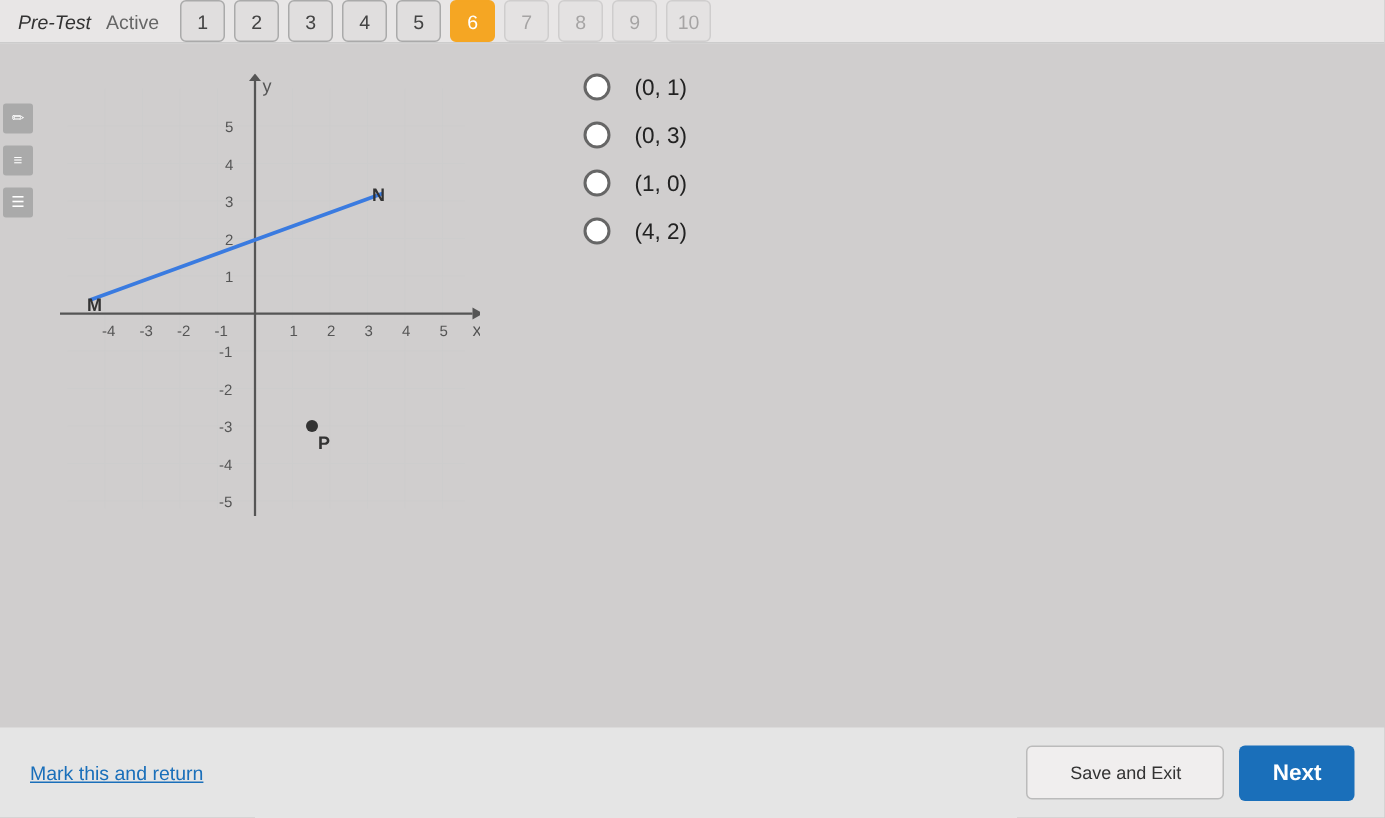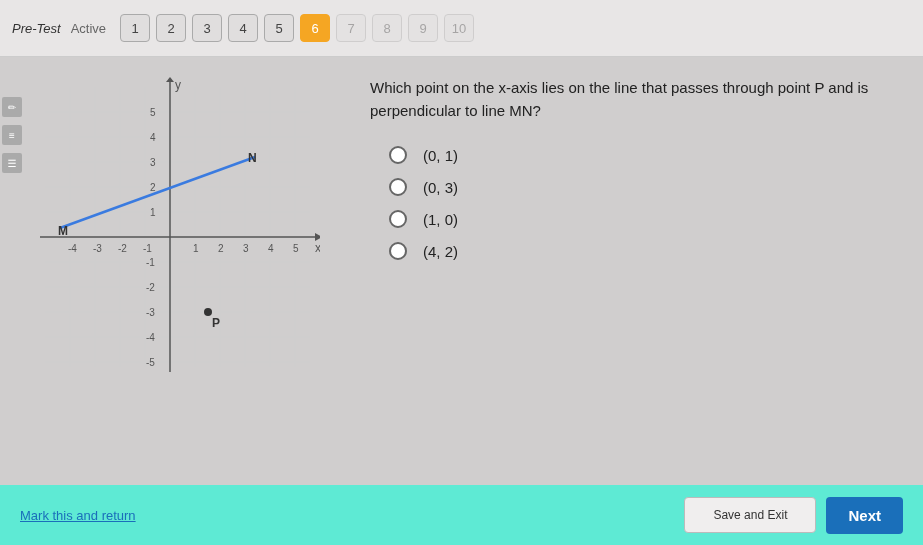--- a/index.html
+++ b/index.html
@@ -9,21 +9,21 @@
       background: #d0cece;
       font-family: Arial, sans-serif;
       overflow: hidden;
       position: relative;
     }
 
     
     .top-bar {
       display: flex;
       align-items: center;
-      padding: 14px 12px;
+      padding: 0 12px;
       gap: 6px;
       background: #e8e6e6;
       border-bottom: 1px solid #ccc;
     }
     .top-label {
       font-size: 13px;
       color: #333;
       margin-right: 4px;
       font-style: italic;
     }
@@ -142,21 +142,21 @@
       color: #222;
     }
 
     
     .bottom-bar {
       position: absolute;
       bottom: 0;
       left: 0;
       width: 100%;
       height: 60px;
-      background: #5eead4;
+      background: #e5e5e5;
       display: flex;
       align-items: center;
       padding: 0 20px;
     }
 
     .mark-link {
       font-size: 13px;
       color: #1a6fba;
       text-decoration: underline;
       cursor: pointer;
@@ -298,21 +298,20 @@
         <text x="218" y="85" font-size="12" fill="#333" font-weight="bold">N</text>
 
         <circle cx="178" cy="235" r="4" fill="#333"></circle>
         <text x="182" y="250" font-size="12" fill="#333" font-weight="bold">P</text>
 
       </svg>
     </div>
   </div>
 
   <div class="right-panel">
-    <p class="question-text">Which point on the x-axis lies on the line that passes through point P and is perpendicular to line MN?</p>
 
     <div class="options-list">
 
       <div class="option-item">
         <div class="radio-circle"></div>
         <span class="option-label">(0, 1)</span>
       </div>
 
       <div class="option-item">
         <div class="radio-circle"></div>

